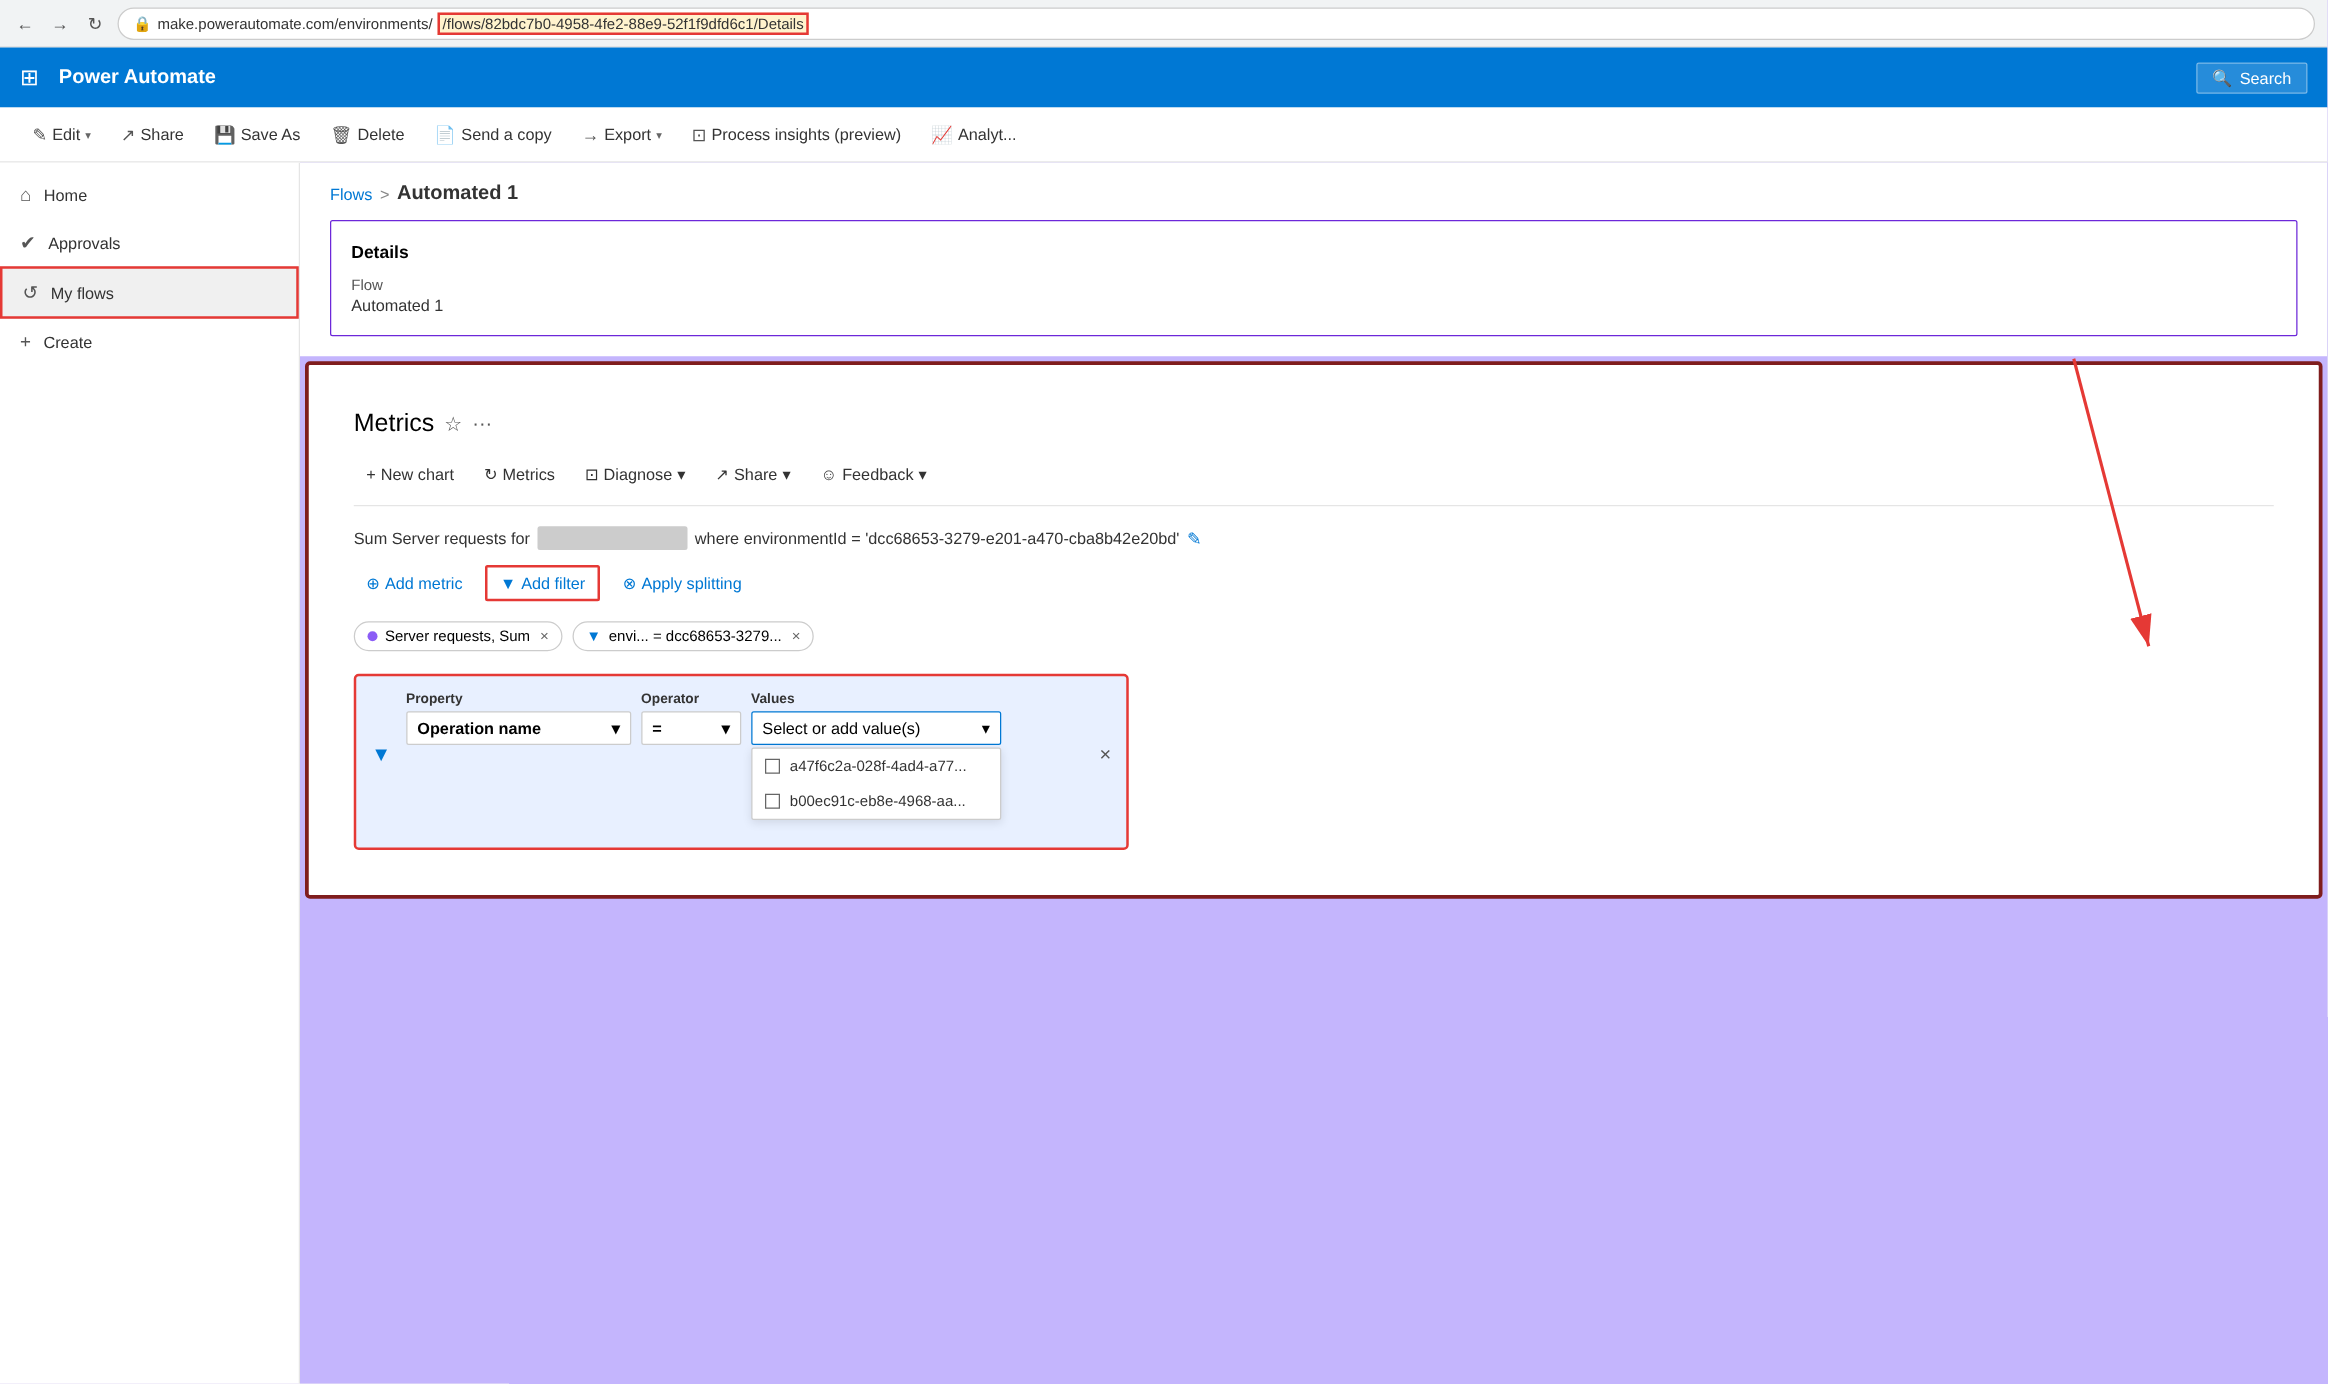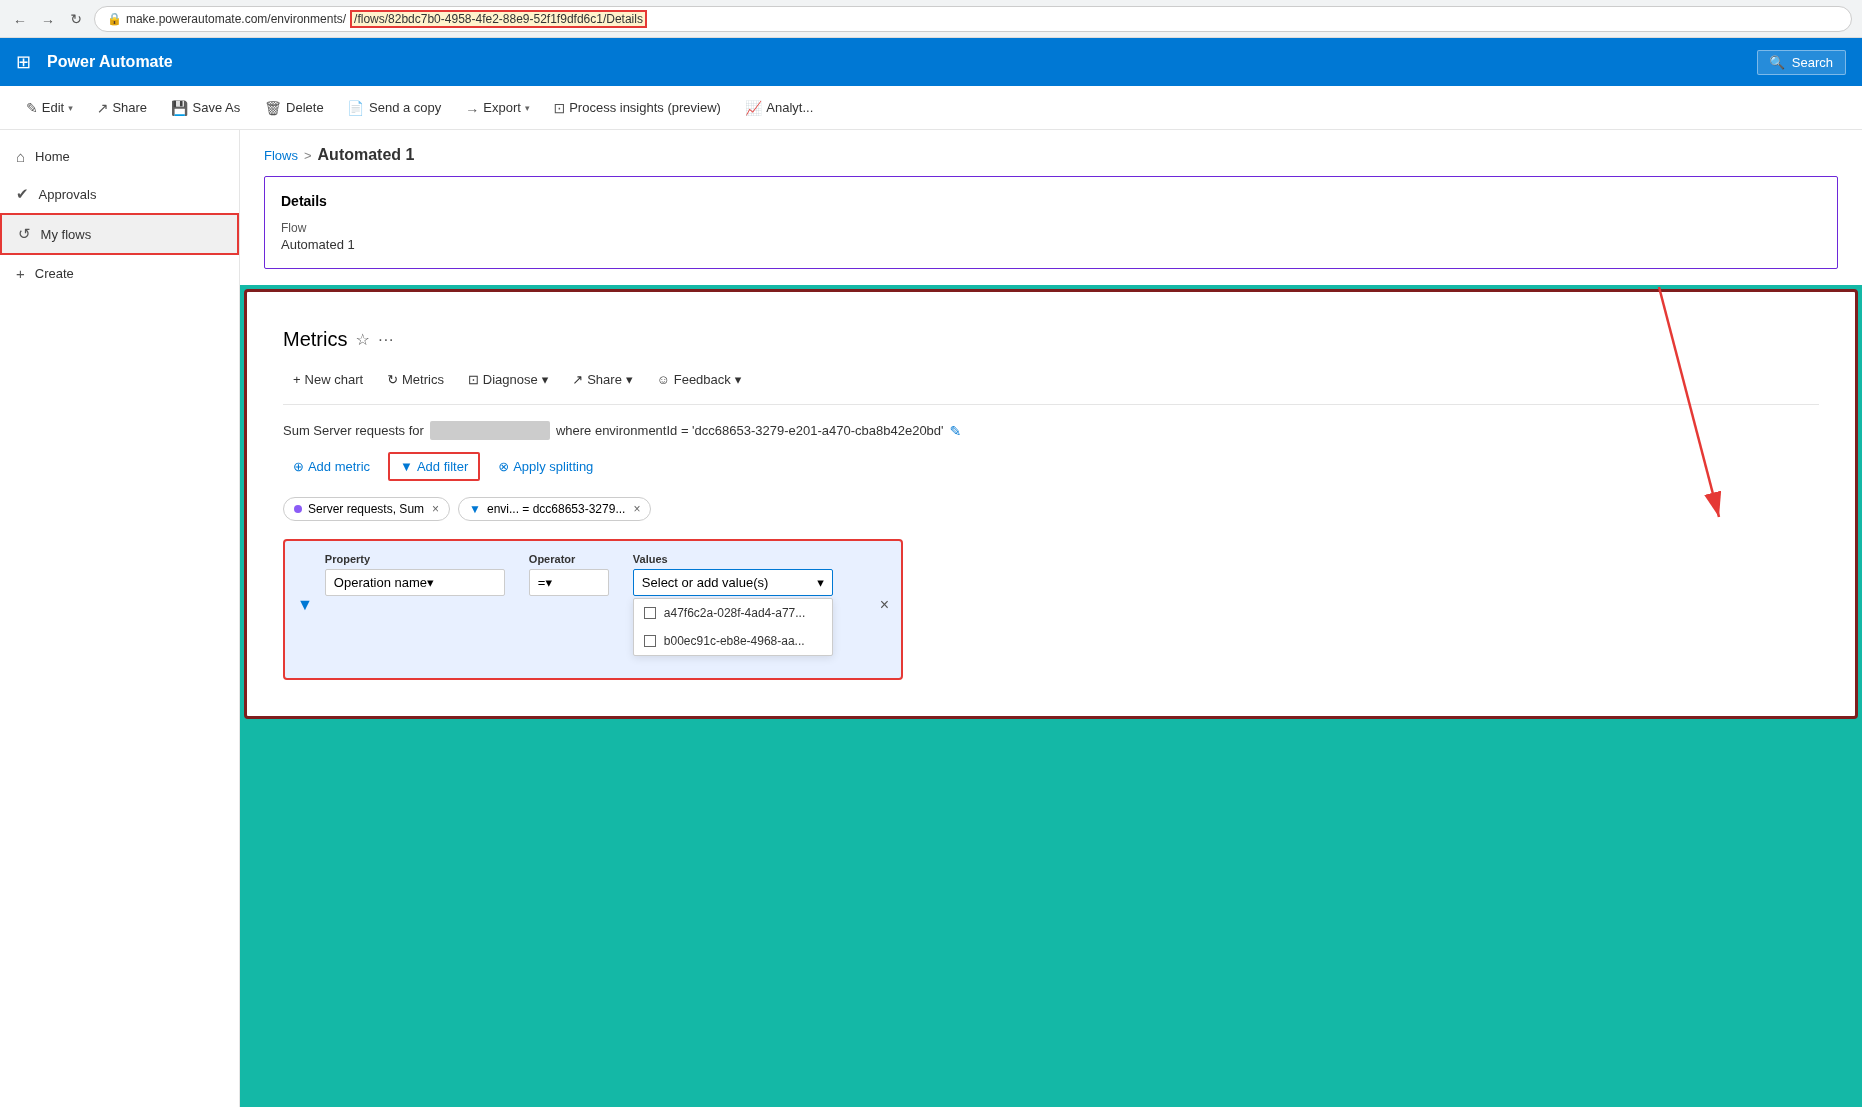--- a/index.html
+++ b/index.html
@@ -104,21 +104,21 @@
       cursor: pointer;
       color: #333;
       font-size: 13px;
     }
     .sidebar-item.my-flows-active {
       border: 2px solid #e53935;
     }
     .sidebar-icon { font-size: 15px; color: #555; }
 
     
-    .content-area { flex: 1; overflow-y: auto; background: #14b8a6; padding: 0; }
+    .content-area { flex: 1; overflow-y: auto; background: #c4b5fd; padding: 0; }
 
     
     .page-content { padding: 16px 24px; background: white; margin: 0; }
     .breadcrumb {
       display: flex; align-items: center; gap: 6px;
       font-size: 13px; color: #555; margin-bottom: 12px;
     }
     .breadcrumb-link { color: #0078d4; cursor: pointer; }
     .breadcrumb-sep { color: #888; }
     .breadcrumb-current { font-weight: 700; color: #333; font-size: 16px; }
@@ -222,30 +222,31 @@
       padding: 12px;
       margin-top: 8px;
       width: 620px;
     }
     .filter-panel-header {
       display: flex; align-items: center; gap: 12px;
       margin-bottom: 10px;
     }
     .filter-col-label { font-size: 11px; color: #333; font-weight: 600; margin-bottom: 4px; }
     .filter-col { display: flex; flex-direction: column; }
-    .filter-cols-row { display: flex; align-items: flex-start; gap: 24px; }
+    .filter-cols-row { display: flex; align-items: flex-start; gap: 8px; }
     .filter-select {
       border: 1px solid #ccc;
       border-radius: 2px;
       padding: 5px 8px;
       font-size: 13px;
       background: white;
       cursor: pointer;
-      display: flex; align-items: center; 
+      display: flex; align-items: center; justify-content: space-between;
       min-width: 180px;
+      font-weight: bold;
     }
     .filter-values-select {
       border: 1px solid #0078d4;
       border-radius: 2px;
       padding: 5px 8px;
       font-size: 13px;
       background: white;
       cursor: pointer;
       display: flex; align-items: center; justify-content: space-between;
       min-width: 200px;

